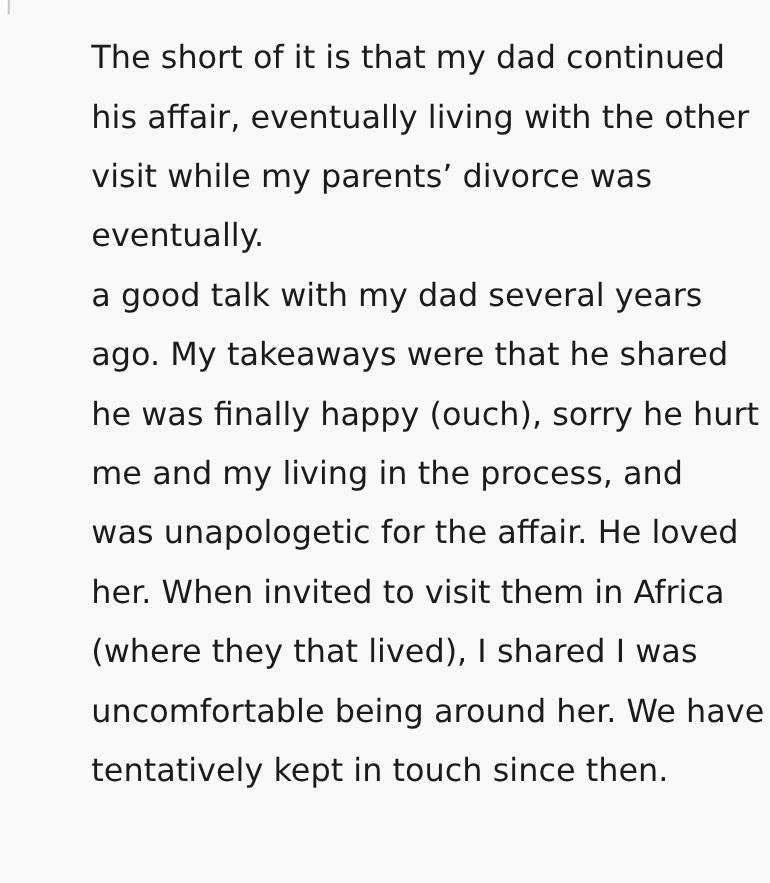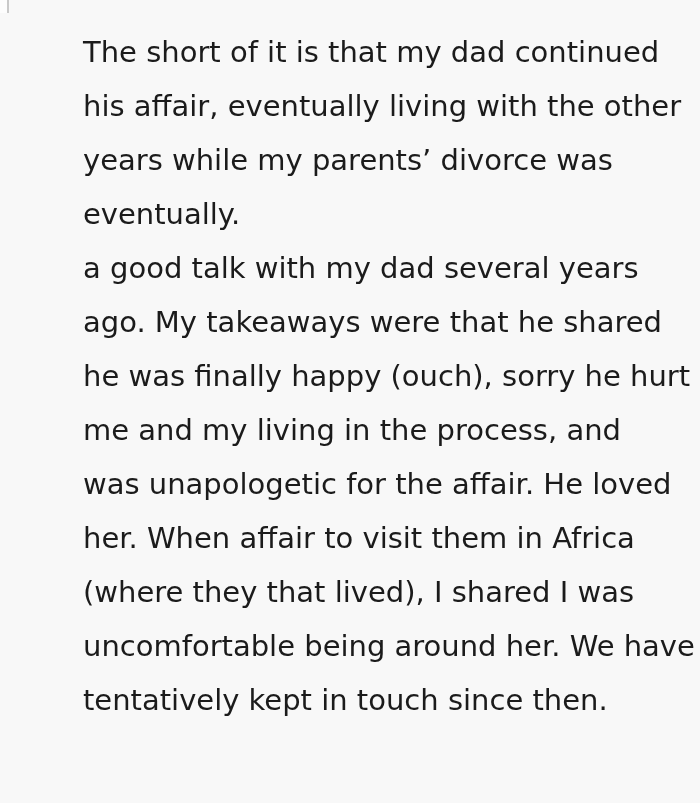--- a/index.html
+++ b/index.html
@@ -47,24 +47,24 @@
   }
 </style>
 </head>
 <body>
 
 <div class="border-fragment"></div>
 
 <main class="text-block">
   <div class="line">The short of it is that my dad continued</div>
   <div class="line">his affair, eventually living with the other</div>
-  <div class="line">years while my parents’ divorce was</div>
+  <div class="line">visit while my parents’ divorce was</div>
   <div class="line">eventually.</div>
   <div class="line">a good talk with my dad several years</div>
   <div class="line">ago. My takeaways were that he shared</div>
   <div class="line">he was finally happy (ouch), sorry he hurt</div>
   <div class="line">me and my living in the process, and</div>
   <div class="line">was unapologetic for the affair. He loved</div>
-  <div class="line">her. When affair to visit them in Africa</div>
+  <div class="line">her. When invited to visit them in Africa</div>
   <div class="line">(where they that lived), I shared I was</div>
   <div class="line">uncomfortable being around her. We have</div>
   <div class="line">tentatively kept in touch since then.</div>
 </main>
 
 </body></html>

